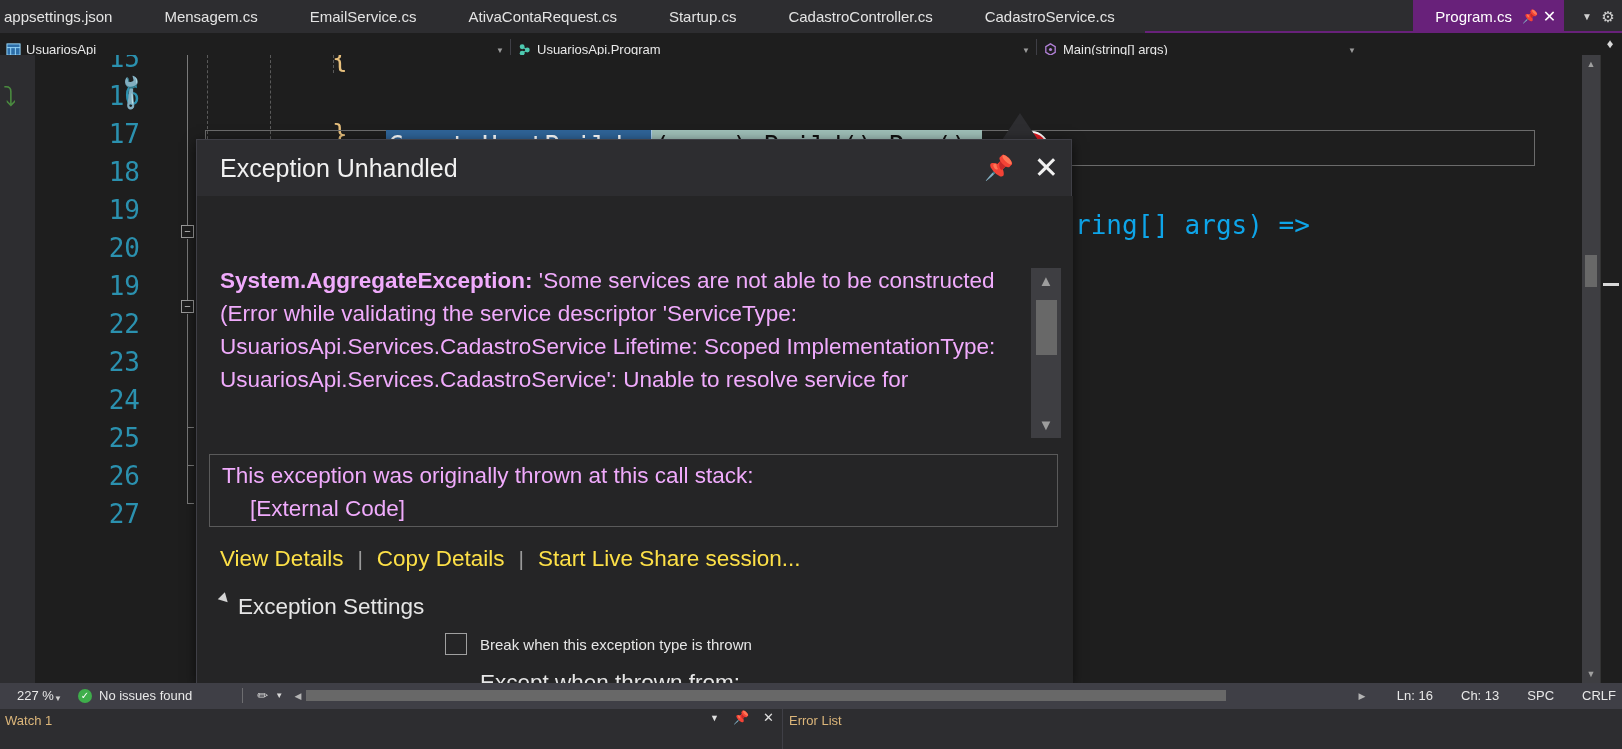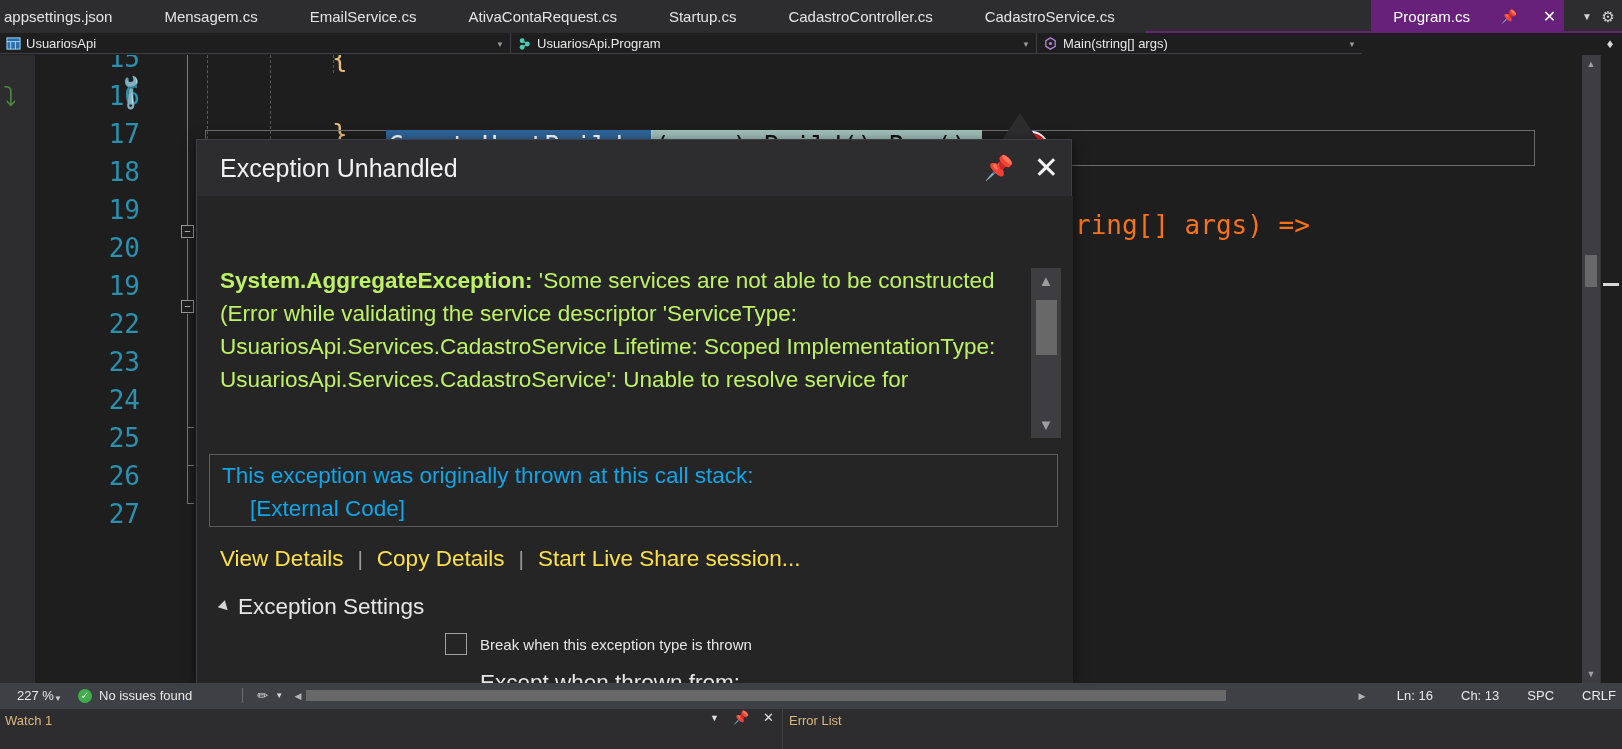--- a/index.html
+++ b/index.html
@@ -18,39 +18,39 @@
     border-bottom: 2px solid #68217a;
   }
   .tabs-inner { position: relative; height: 33px; display: flex; align-items: stretch; }
   .tab {
     display: flex; align-items: center; justify-content: center;
     color: #e3e3e3; font-size: 15px; padding: 0 22px;
     white-space: nowrap; background: #2d2d30; cursor: default;
   }
   .tab.first { padding-left: 4px; justify-content: flex-end; }
   .tab.active {
-    background: #68217a; color: #ffffff; padding-right: 6px; gap: 21px;
+    background: #68217a; color: #ffffff; padding-right: 6px;
   }
   .tab .tabname { margin-right: 8px; }
   .tab-ico {
     width: 17px; height: 17px; display: inline-flex;
     align-items: center; justify-content: center;
     color: #ffffff; font-size: 13px; margin-left: 2px;
   }
   .tab-ico.close { font-size: 16px; }
   .tabstrip-right {
     position: absolute; right: 0; top: 0; height: 33px;
     display: flex; align-items: center; gap: 2px; padding-right: 4px;
   }
   .chev-dn { color: #d0d0d0; font-size: 10px; width: 18px; text-align: center; }
   .gear { color: #d0d0d0; font-size: 15px; width: 20px; text-align: center; }
 
   
   .navbar {
-    position: absolute; left: 0; top: 33px; width: 1362px; height: 21px;
+    position: absolute; left: 0; top: 39px; width: 1362px; height: 21px;
     background: #1e1e1e; display: flex; align-items: stretch;
     border-bottom: 1px solid #3f3f46;
   }
   .navcell {
     display: flex; align-items: center; height: 21px;
     border-right: 1px solid #3f3f46; position: relative;
     color: #e8e8e8; font-size: 13px; padding-left: 5px;
   }
   .navcell.c1 { width: 511px; }
   .navcell.c2 { width: 526px; }
@@ -100,21 +100,21 @@
   }
   .outline-tick { position: absolute; left: 9px; width: 7px; height: 1px; background: #7a7a7a; }
 
   .codearea {
     position: absolute; left: 200px; top: 0; width: 1400px; height: 628px;
     font-family: "DejaVu Sans Mono", monospace; font-size: 26px;
     color: #d4d4d4; white-space: pre;
   }
   .codeline { position: absolute; left: 0; }
   .kw-brace { color: #e8c07d; }
-  .tok-id { color: #f97316; }
+  .tok-id { color: #0ea5e9; }
   .guide {
     position: absolute; width: 0; border-left: 1px dashed #5a5a5a; top: 0;
   }
   .curstmt-box {
     position: absolute; left: 205px; top: 75px; width: 1330px; height: 36px;
     border: 1px solid #6b6b6b;
   }
   .curstmt-hl {
     position: absolute; left: 386px; top: 75px; height: 36px;
     background: #9fbfb8;
@@ -180,54 +180,54 @@
   }
   .pin-ico { color: #e6e6e6; font-size: 24px; }
   .close-ico { color: #f1f1f1; font-size: 30px; line-height: 28px; }
 
   .ex-body {
     position: absolute; left: 0; top: 56px; width: 876px; height: 488px;
     background: #252526;
   }
   .ex-msg {
     position: absolute; left: 23px; top: 68px; width: 784px; height: 175px;
-    color: #bef264; font-size: 22.5px; line-height: 33px; overflow: hidden;
+    color: #f0abfc; font-size: 22.5px; line-height: 33px; overflow: hidden;
   }
   .ex-msg b { font-weight: bold; }
   .ex-msg-scroll {
     position: absolute; right: 12px; top: 72px; width: 30px; height: 170px;
     background: #3e3e42;
   }
   .ex-msg-scroll .up, .ex-msg-scroll .dn {
     position: absolute; left: 0; width: 30px; height: 26px;
     color: #9d9d9d; font-size: 15px; text-align: center; line-height: 26px;
   }
   .ex-msg-scroll .up { top: 0; } .ex-msg-scroll .dn { bottom: 0; }
   .ex-msg-scroll .thumb {
     position: absolute; left: 5px; top: 32px; width: 21px; height: 55px; background: #686868;
   }
 
   .ex-callstack {
     position: absolute; left: 12px; top: 258px; width: 849px; height: 73px;
     border: 1px solid #5a5a5a; background: #252526;
-    color: #0ea5e9; font-size: 22.5px; line-height: 33px; padding: 4px 12px;
+    color: #f0abfc; font-size: 22.5px; line-height: 33px; padding: 4px 12px;
   }
   .ex-callstack .indent { padding-left: 28px; }
 
   .ex-links {
     position: absolute; left: 23px; top: 350px;
     display: flex; align-items: center; gap: 0;
     font-size: 22.5px;
   }
   .ex-links a { color: #fde047; text-decoration: none; cursor: pointer; }
   .ex-links .sep { color: #9a9a9a; margin: 0 14px; font-size: 21px; }
 
   .ex-settings-hdr {
     position: absolute; left: 23px; top: 398px;
-    color: #e6e6e6; font-size: 22.5px; display: flex; align-items: center; gap: 9px;
+    color: #e6e6e6; font-size: 22.5px; display: flex; gap: 9px;
   }
   .tri {
     width: 0; height: 0;
     border-left: 9px solid #d4d4d4;
     border-top: 5px solid transparent;
     border-bottom: 5px solid transparent;
     transform: rotate(45deg);
   }
   .ex-opt {
     position: absolute; display: flex; align-items: center; gap: 13px;

